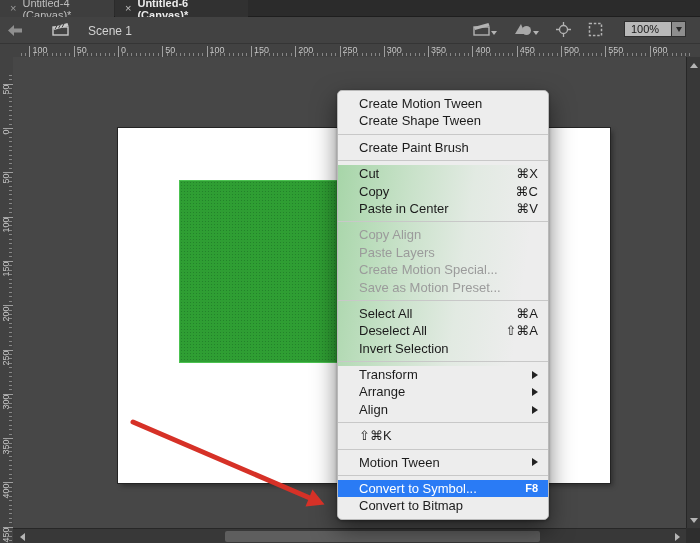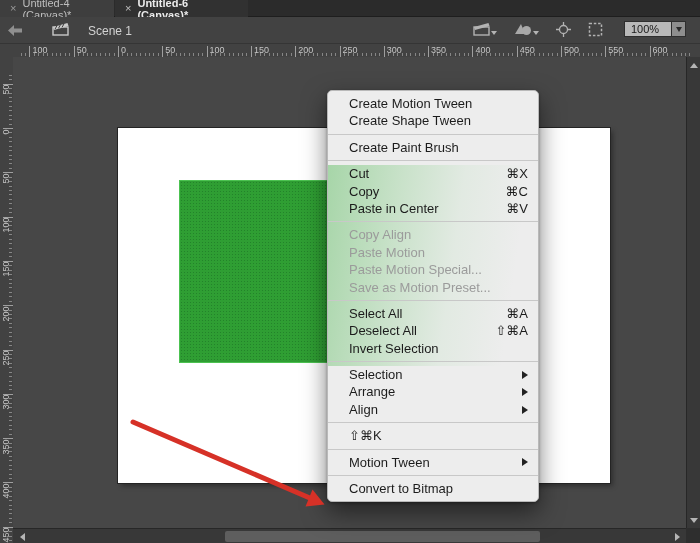--- a/index.html
+++ b/index.html
@@ -52,21 +52,21 @@
   .tri-down { width:0;height:0;border-left:4px solid transparent;border-right:4px solid transparent;border-top:5px solid #b5b5b5; }
   .hscroll { position:absolute; left:13px; top:528px; width:673px; height:15px; background:#383838; border-top:1px solid #272727; z-index:5; }
   .hscroll .left, .hscroll .right { position:absolute; top:0; width:14px; height:15px; display:flex; align-items:center; justify-content:center; }
   .hscroll .left { left:2px; } .hscroll .right { right:2px; }
   .tri-left { width:0;height:0;border-top:4px solid transparent;border-bottom:4px solid transparent;border-right:5px solid #b5b5b5; }
   .tri-right { width:0;height:0;border-top:4px solid transparent;border-bottom:4px solid transparent;border-left:5px solid #b5b5b5; }
   .hthumb { position:absolute; left:212px; top:2px; width:315px; height:11px; background:#5e5e5e; border-radius:2px; }
   .corner-br { position:absolute; left:686px; top:528px; width:14px; height:15px; background:#2e2e2e; z-index:5; }
 
   
-  .ctx-menu { position:absolute; left:327px; top:90px; width:212px; background:#ededed; border:1px solid #b9b9b9; border-radius:5px; padding:4px 0; z-index:10; box-shadow:0 10px 24px rgba(0,0,0,0.5), 0 1px 3px rgba(0,0,0,0.35); }
+  .ctx-menu { position:absolute; left:337px; top:90px; width:212px; background:#ededed; border:1px solid #b9b9b9; border-radius:5px; padding:4px 0; z-index:10; box-shadow:0 10px 24px rgba(0,0,0,0.5), 0 1px 3px rgba(0,0,0,0.35); }
   .menu-tint { position:absolute; left:0; top:74px; width:100%; height:201px; background:linear-gradient(98deg, rgba(97,190,100,0.50) 0%, rgba(118,200,120,0.30) 32%, rgba(145,212,148,0.12) 58%, rgba(160,220,160,0) 85%); z-index:0; pointer-events:none; }
   .menu-item { position:relative; z-index:1; height:17.4px; line-height:17.4px; font-size:13px; color:#1c1c1c; padding:0 10px 0 21px; display:flex; justify-content:space-between; align-items:center; white-space:nowrap; }
   .menu-item .shortcut { font-size:13px; color:#1c1c1c; }
   .menu-item.disabled { color:#9b9b9b; }
   .menu-item .sub { width:0; height:0; border-top:4.5px solid transparent; border-bottom:4.5px solid transparent; border-left:6px solid #222; }
   .menu-sep { position:relative; z-index:1; height:1px; background:#c8c8c8; margin:4px 0; }
   .menu-item.highlighted { background:#2a7bf5; color:#ffffff; }
   .menu-item.highlighted .shortcut { color:#ffffff; font-size:11px; font-weight:700; }
 
   
@@ -474,63 +474,67 @@
     </div>
     <div class="menu-item">
       <span>Paste in Center</span>
       <span class="shortcut">⌘V</span>
     </div>
     <div class="menu-sep"></div>
     <div class="menu-item disabled">
       <span>Copy Align</span>
     </div>
     <div class="menu-item disabled">
-      <span>Paste Motion</span>
+      <span>Paste Layers</span>
     </div>
     <div class="menu-item disabled">
-      <span>Paste Motion Special...</span>
+      <span>Create Motion Special...</span>
     </div>
     <div class="menu-item disabled">
       <span>Save as Motion Preset...</span>
     </div>
     <div class="menu-sep"></div>
     <div class="menu-item">
       <span>Select All</span>
       <span class="shortcut">⌘A</span>
     </div>
     <div class="menu-item">
       <span>Deselect All</span>
       <span class="shortcut">⇧⌘A</span>
     </div>
     <div class="menu-item">
       <span>Invert Selection</span>
     </div>
     <div class="menu-sep"></div>
     <div class="menu-item">
-      <span>Selection</span>
+      <span>Transform</span>
       <span class="sub"></span>
     </div>
     <div class="menu-item">
       <span>Arrange</span>
       <span class="sub"></span>
     </div>
     <div class="menu-item">
       <span>Align</span>
       <span class="sub"></span>
     </div>
     <div class="menu-sep"></div>
     <div class="menu-item">
       <span class="shortcut">⇧⌘K</span>
     </div>
     <div class="menu-sep"></div>
     <div class="menu-item">
       <span>Motion Tween</span>
       <span class="sub"></span>
     </div>
     <div class="menu-sep"></div>
+    <div class="menu-item highlighted" style="background: rgb(42, 123, 245);">
+      <span>Convert to Symbol...</span>
+      <span class="shortcut">F8</span>
+    </div>
     <div class="menu-item">
       <span>Convert to Bitmap</span>
     </div>
   </div>
 
 <svg class="anno" viewBox="0 0 700 543">
   <path id="arrow-line" d="M133 422 L311 498.5" stroke-width="5" fill="none" stroke-linecap="round" stroke="#d63127"></path>
   <polygon id="arrow-head" points="324.5,504.5 305.5,506.5 312.5,489.5" fill="#d63127"></polygon>
 </svg>
 

